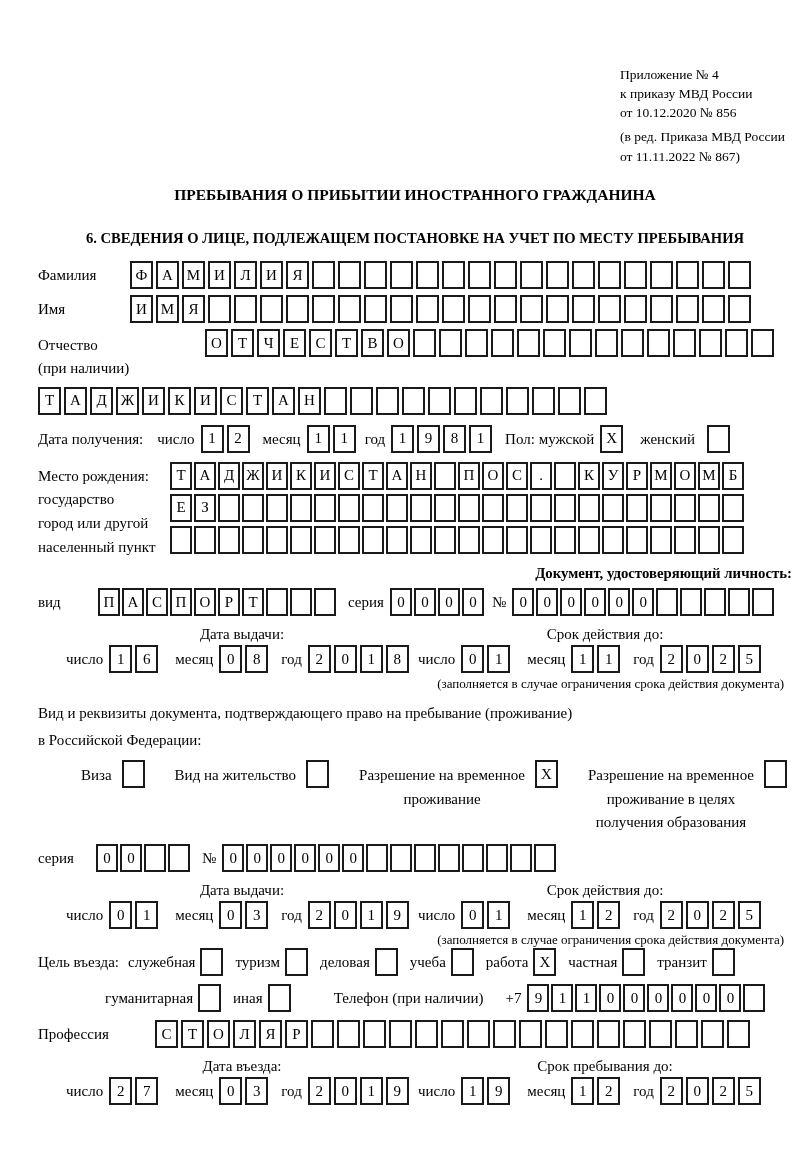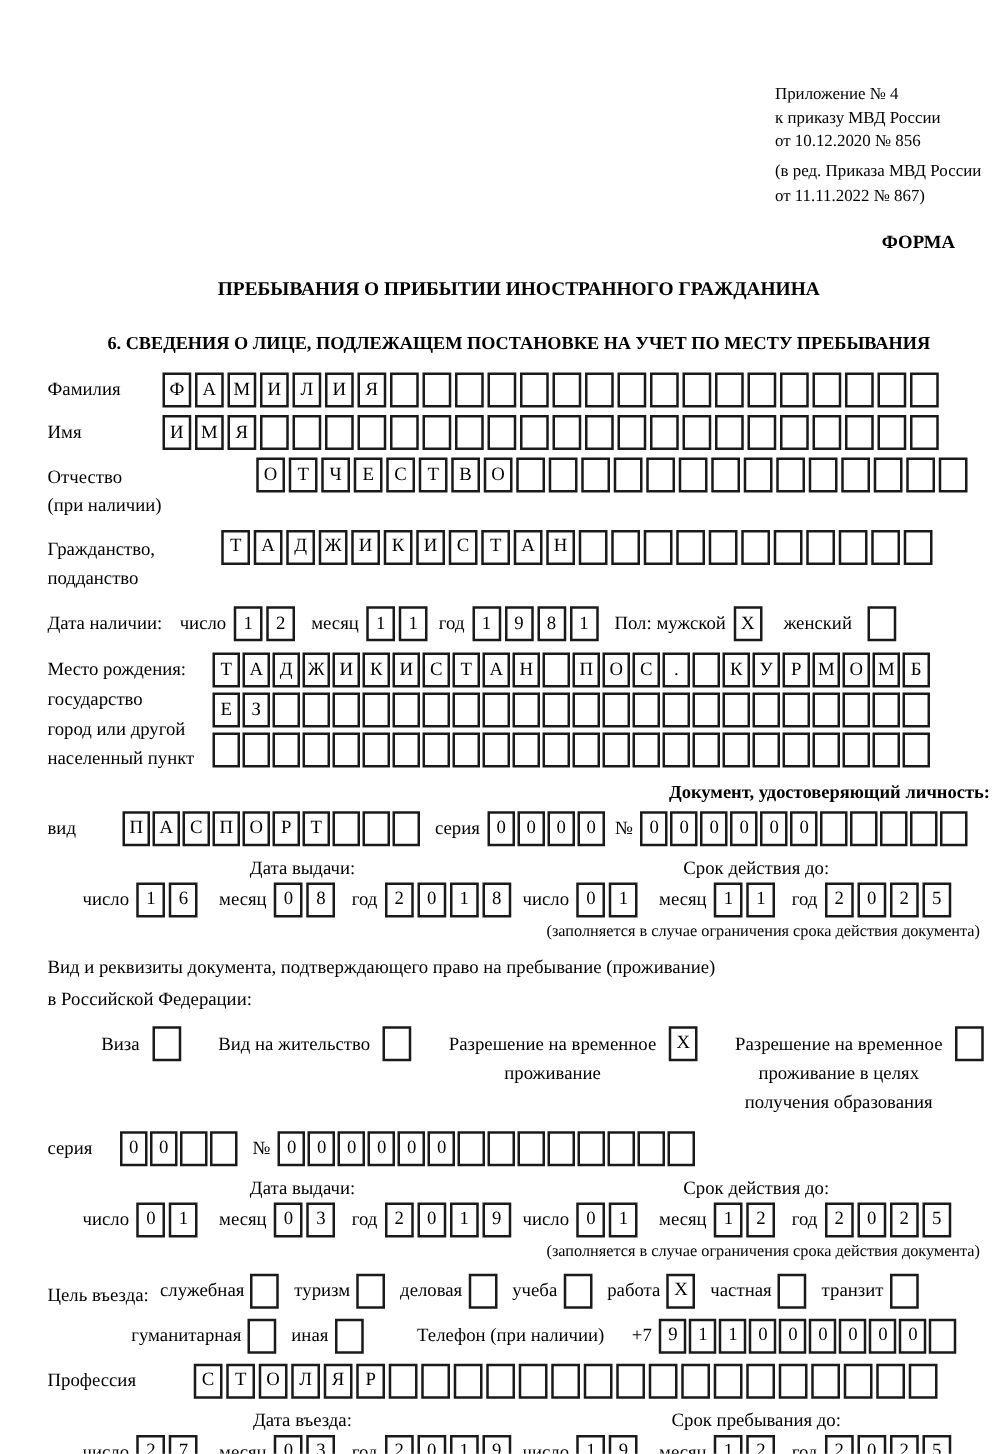--- a/index.html
+++ b/index.html
@@ -60,21 +60,20 @@
 
   <div class="annex">
     <div>Приложение № 4</div>
     <div>к приказу МВД России</div>
     <div>от 10.12.2020 № 856</div>
     <div class="annex-note">
       <div>(в ред. Приказа МВД России</div>
       <div>от 11.11.2022 № 867)</div>
     </div>
   </div>
-  <div class="forma">ФОРМА</div>
 
   <div class="title">
     <div>ПРЕБЫВАНИЯ О ПРИБЫТИИ ИНОСТРАННОГО ГРАЖДАНИНА</div>
   </div>
 
   <div class="sec">6. СВЕДЕНИЯ О ЛИЦЕ, ПОДЛЕЖАЩЕМ ПОСТАНОВКЕ НА УЧЕТ ПО МЕСТУ ПРЕБЫВАНИЯ</div>
 
   <div class="frow" style="margin-top:14px;">
     <span class="lab w92">Фамилия</span>
     <div class="cells">
@@ -160,24 +159,20 @@
         <span class="cell"></span>
         <span class="cell"></span>
         <span class="cell"></span>
         <span class="cell"></span>
         <span class="cell"></span>
         <span class="cell"></span>
       </div>
   </div>
 
   <div class="frow">
-    <div class="lab2 w139">
-      <div>Гражданство,</div>
-      <div>подданство</div>
-    </div>
     <div class="cells">
         <span class="cell">Т</span>
         <span class="cell">А</span>
         <span class="cell">Д</span>
         <span class="cell">Ж</span>
         <span class="cell">И</span>
         <span class="cell">К</span>
         <span class="cell">И</span>
         <span class="cell">С</span>
         <span class="cell">Т</span>
@@ -191,21 +186,21 @@
         <span class="cell"></span>
         <span class="cell"></span>
         <span class="cell"></span>
         <span class="cell"></span>
         <span class="cell"></span>
         <span class="cell"></span>
       </div>
   </div>
 
   <div class="frow" style="margin-top:10px;">
-    <span class="lab">Дата наличии:</span>
+    <span class="lab">Дата получения:</span>
     <span class="lab ml14 mr6">число</span>
     <div class="cells">
         <span class="cell">1</span>
         <span class="cell">2</span>
       </div>
     <span class="lab ml10 mr6">месяц</span>
     <div class="cells">
         <span class="cell">1</span>
         <span class="cell">1</span>
       </div>
@@ -511,21 +506,21 @@
             <span class="cell">2</span>
             <span class="cell">0</span>
             <span class="cell">2</span>
             <span class="cell">5</span>
           </div>
       </div>
     </div>
   </div>
   <div class="note-right">(заполняется в случае ограничения срока действия документа)</div>
 
-  <div class="frow" style="margin-top:10px;align-items:flex-end;">
+  <div class="frow" style="margin-top:0;">
     <span class="lab">Цель въезда:</span>
     <div class="pair">
       <span class="lab">служебная</span>
       <div class="cells">
           <span class="cell"></span>
         </div>
     </div>
     <div class="pair">
       <span class="lab">туризм</span>
       <div class="cells">

